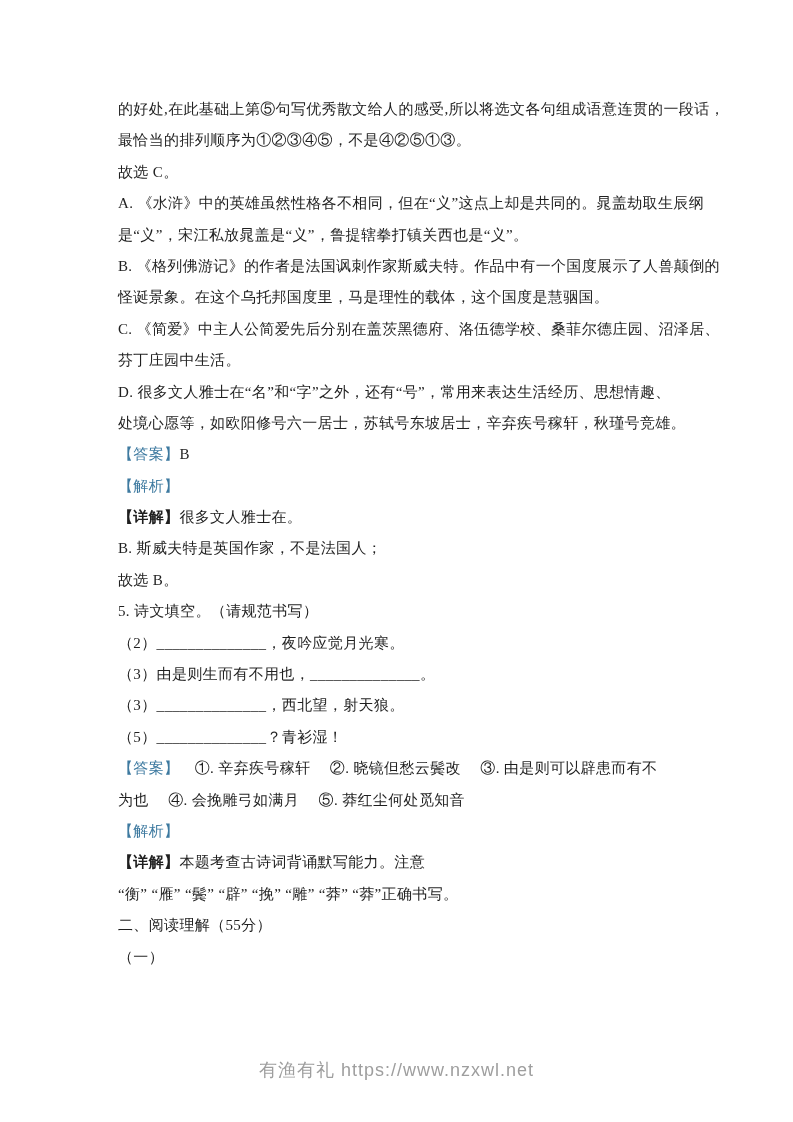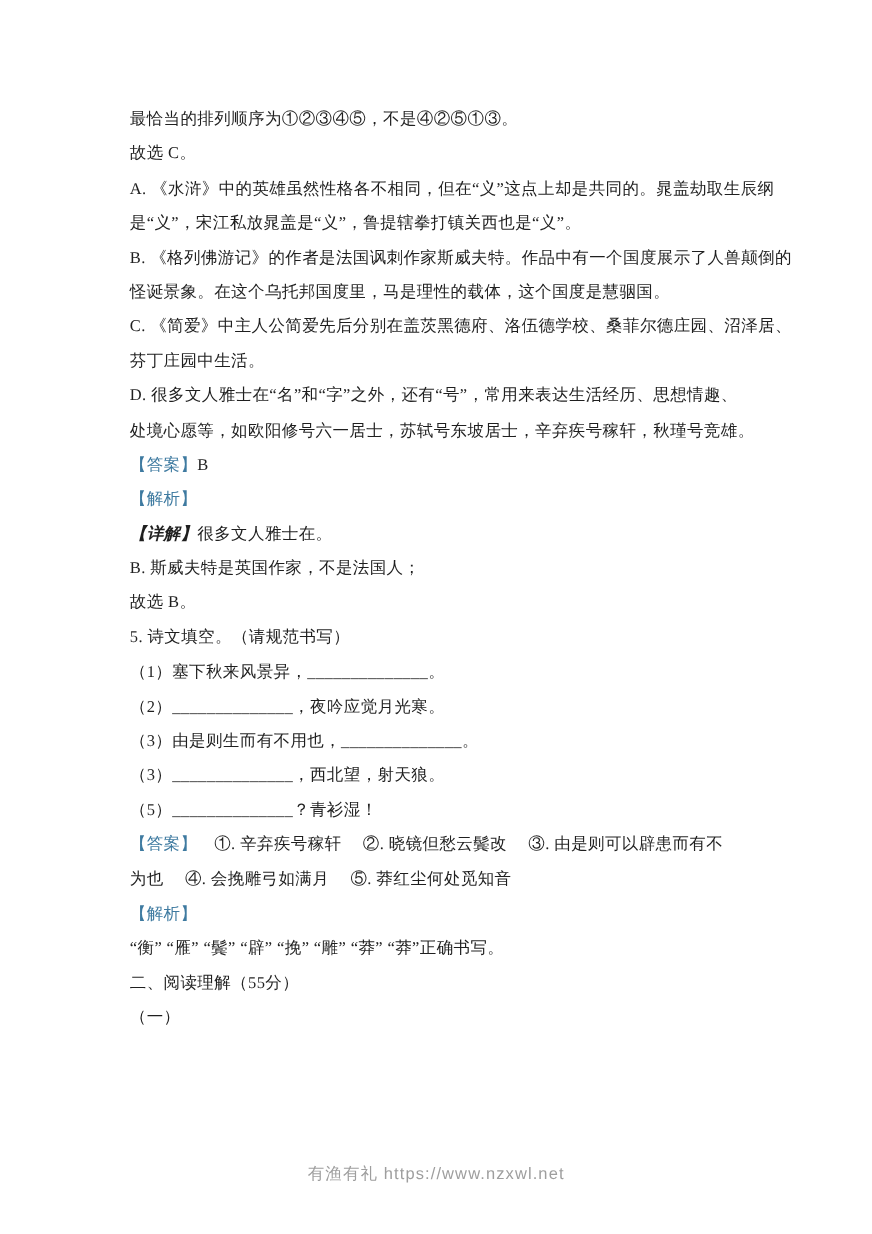--- a/index.html
+++ b/index.html
@@ -24,59 +24,60 @@
   .line{
     height:31.4px;
     line-height:31.4px;
     font-size:15px;
     color:var(--body-text);
     letter-spacing:0.35px;
     white-space:nowrap;
   }
   .line .lbl{white-space:nowrap;}
   .lbl.blue{color:var(--label-blue);font-family:Liberation Mono, monospace;}
-  .lbl.bold{font-weight:bold;font-style:italic;}
+  .lbl.bold{font-weight:bold;}
   .line.bold{font-weight:normal;}
   .footer{
     position:absolute;
     left:0;right:0;
     top:1058px;
     text-align:center;
     font-family:"Liberation Sans","DejaVu Sans",sans-serif;
-    font-size:15px;
+    font-size:18px;
     letter-spacing:1px;
     color:var(--footer-gray);
   }
 </style>
 </head>
 <body>
 
 <div class="doc">
+  <div class="line">的好处,在此基础上第⑤句写优秀散文给人的感受,所以将选文各句组成语意连贯的一段话，</div>
   <div class="line">最恰当的排列顺序为①②③④⑤，不是④②⑤①③。</div>
   <div class="line">故选 C。</div>
   <div class="line">A. 《水浒》中的英雄虽然性格各不相同，但在“义”这点上却是共同的。晁盖劫取生辰纲</div>
   <div class="line">是“义”，宋江私放晁盖是“义”，鲁提辖拳打镇关西也是“义”。</div>
   <div class="line">B. 《格列佛游记》的作者是法国讽刺作家斯威夫特。作品中有一个国度展示了人兽颠倒的</div>
   <div class="line">怪诞景象。在这个乌托邦国度里，马是理性的载体，这个国度是慧骃国。</div>
   <div class="line">C. 《简爱》中主人公简爱先后分别在盖茨黑德府、洛伍德学校、桑菲尔德庄园、沼泽居、</div>
   <div class="line">芬丁庄园中生活。</div>
   <div class="line">D. 很多文人雅士在“名”和“字”之外，还有“号”，常用来表达生活经历、思想情趣、</div>
   <div class="line">处境心愿等，如欧阳修号六一居士，苏轼号东坡居士，辛弃疾号稼轩，秋瑾号竞雄。</div>
   <div class="line"><span class="lbl blue">【答案】</span><span>B</span></div>
   <div class="line"><span class="lbl blue">【解析】</span><span></span></div>
   <div class="line"><span class="lbl bold">【详解】</span><span>很多文人雅士在。</span></div>
   <div class="line">B. 斯威夫特是英国作家，不是法国人；</div>
   <div class="line">故选 B。</div>
   <div class="line">5. 诗文填空。（请规范书写）</div>
-  <div class="line">（1）塞下秋来风景异，______________。</div>
   <div class="line">（2）______________，夜吟应觉月光寒。</div>
   <div class="line">（3）由是则生而有不用也，______________。</div>
   <div class="line">（3）______________，西北望，射天狼。</div>
   <div class="line">（5）______________？青衫湿！</div>
   <div class="line"><span class="lbl blue">【答案】</span><span>　①. 辛弃疾号稼轩　 ②. 晓镜但愁云鬓改　 ③. 由是则可以辟患而有不</span></div>
   <div class="line">为也　 ④. 会挽雕弓如满月　 ⑤. 莽红尘何处觅知音</div>
   <div class="line"><span class="lbl blue">【解析】</span><span></span></div>
+  <div class="line"><span class="lbl bold">【详解】</span><span>本题考查古诗词背诵默写能力。注意</span></div>
   <div class="line">“衡” “雁” “鬓” “辟” “挽” “雕” “莽” “莽”正确书写。</div>
   <div class="line bold">二、阅读理解（55分）</div>
   <div class="line">（一）</div>
 </div>
 
 <div class="footer">有渔有礼 https://www.nzxwl.net</div>
 
 </body></html>

